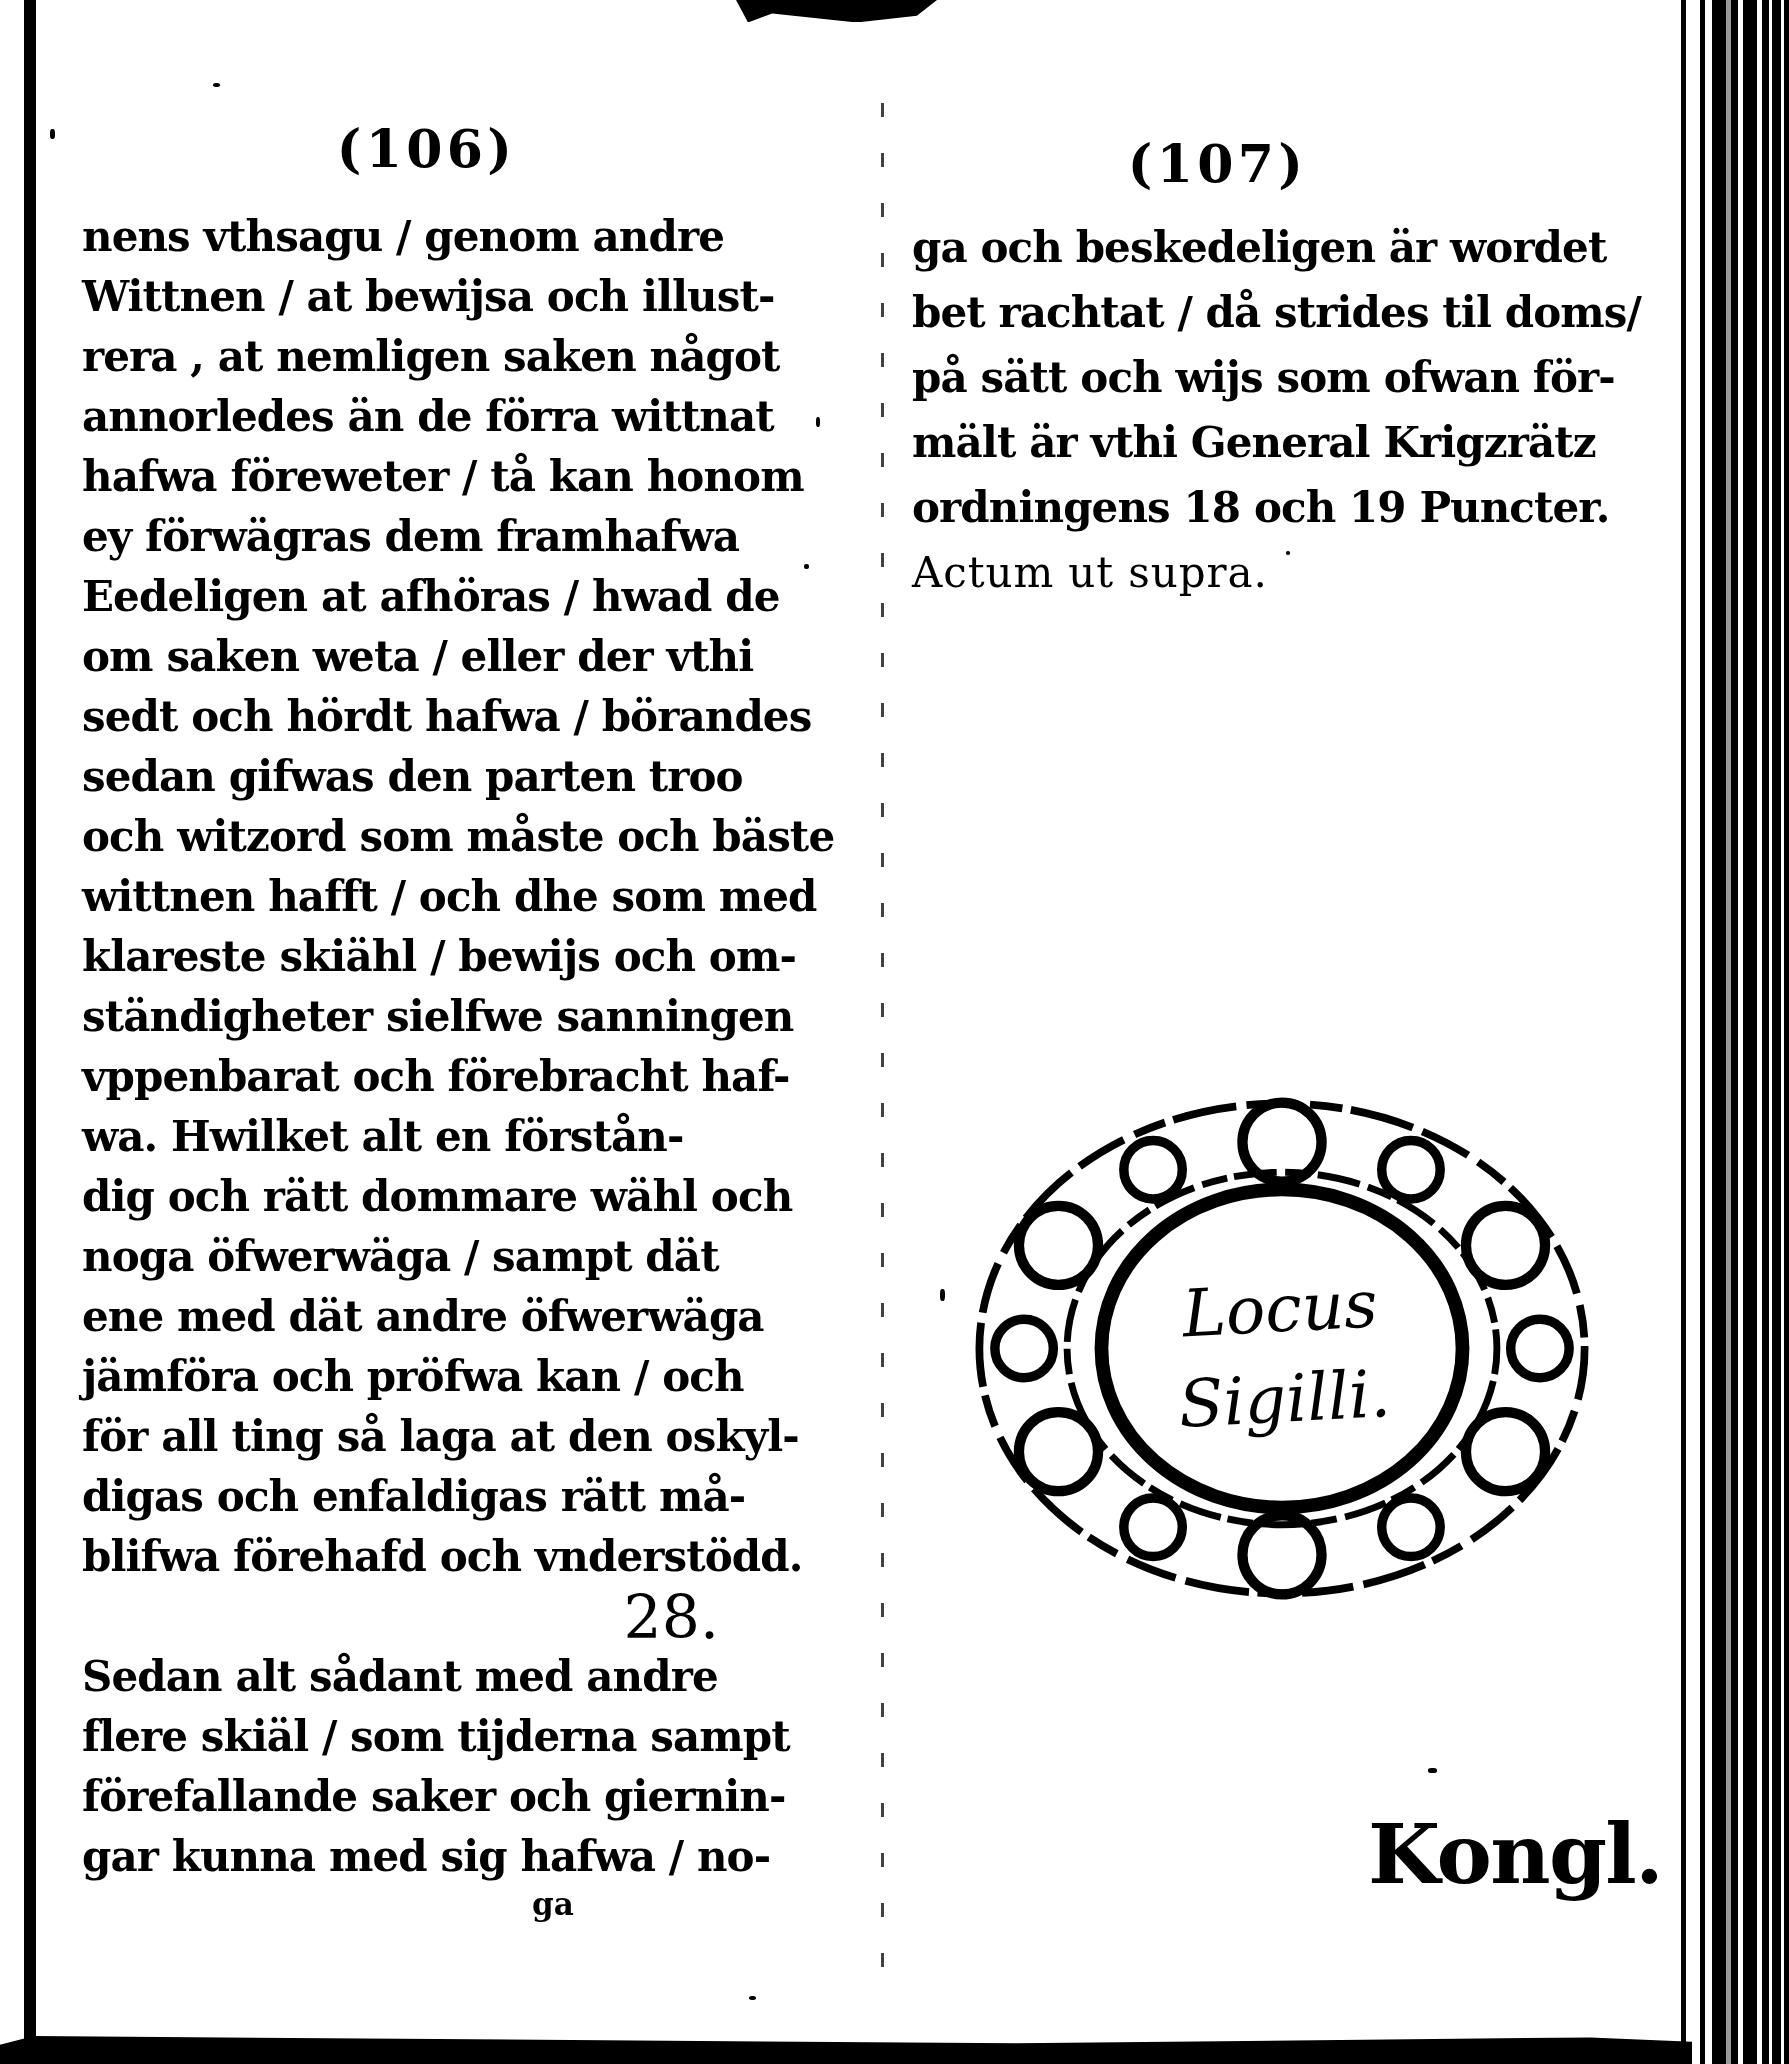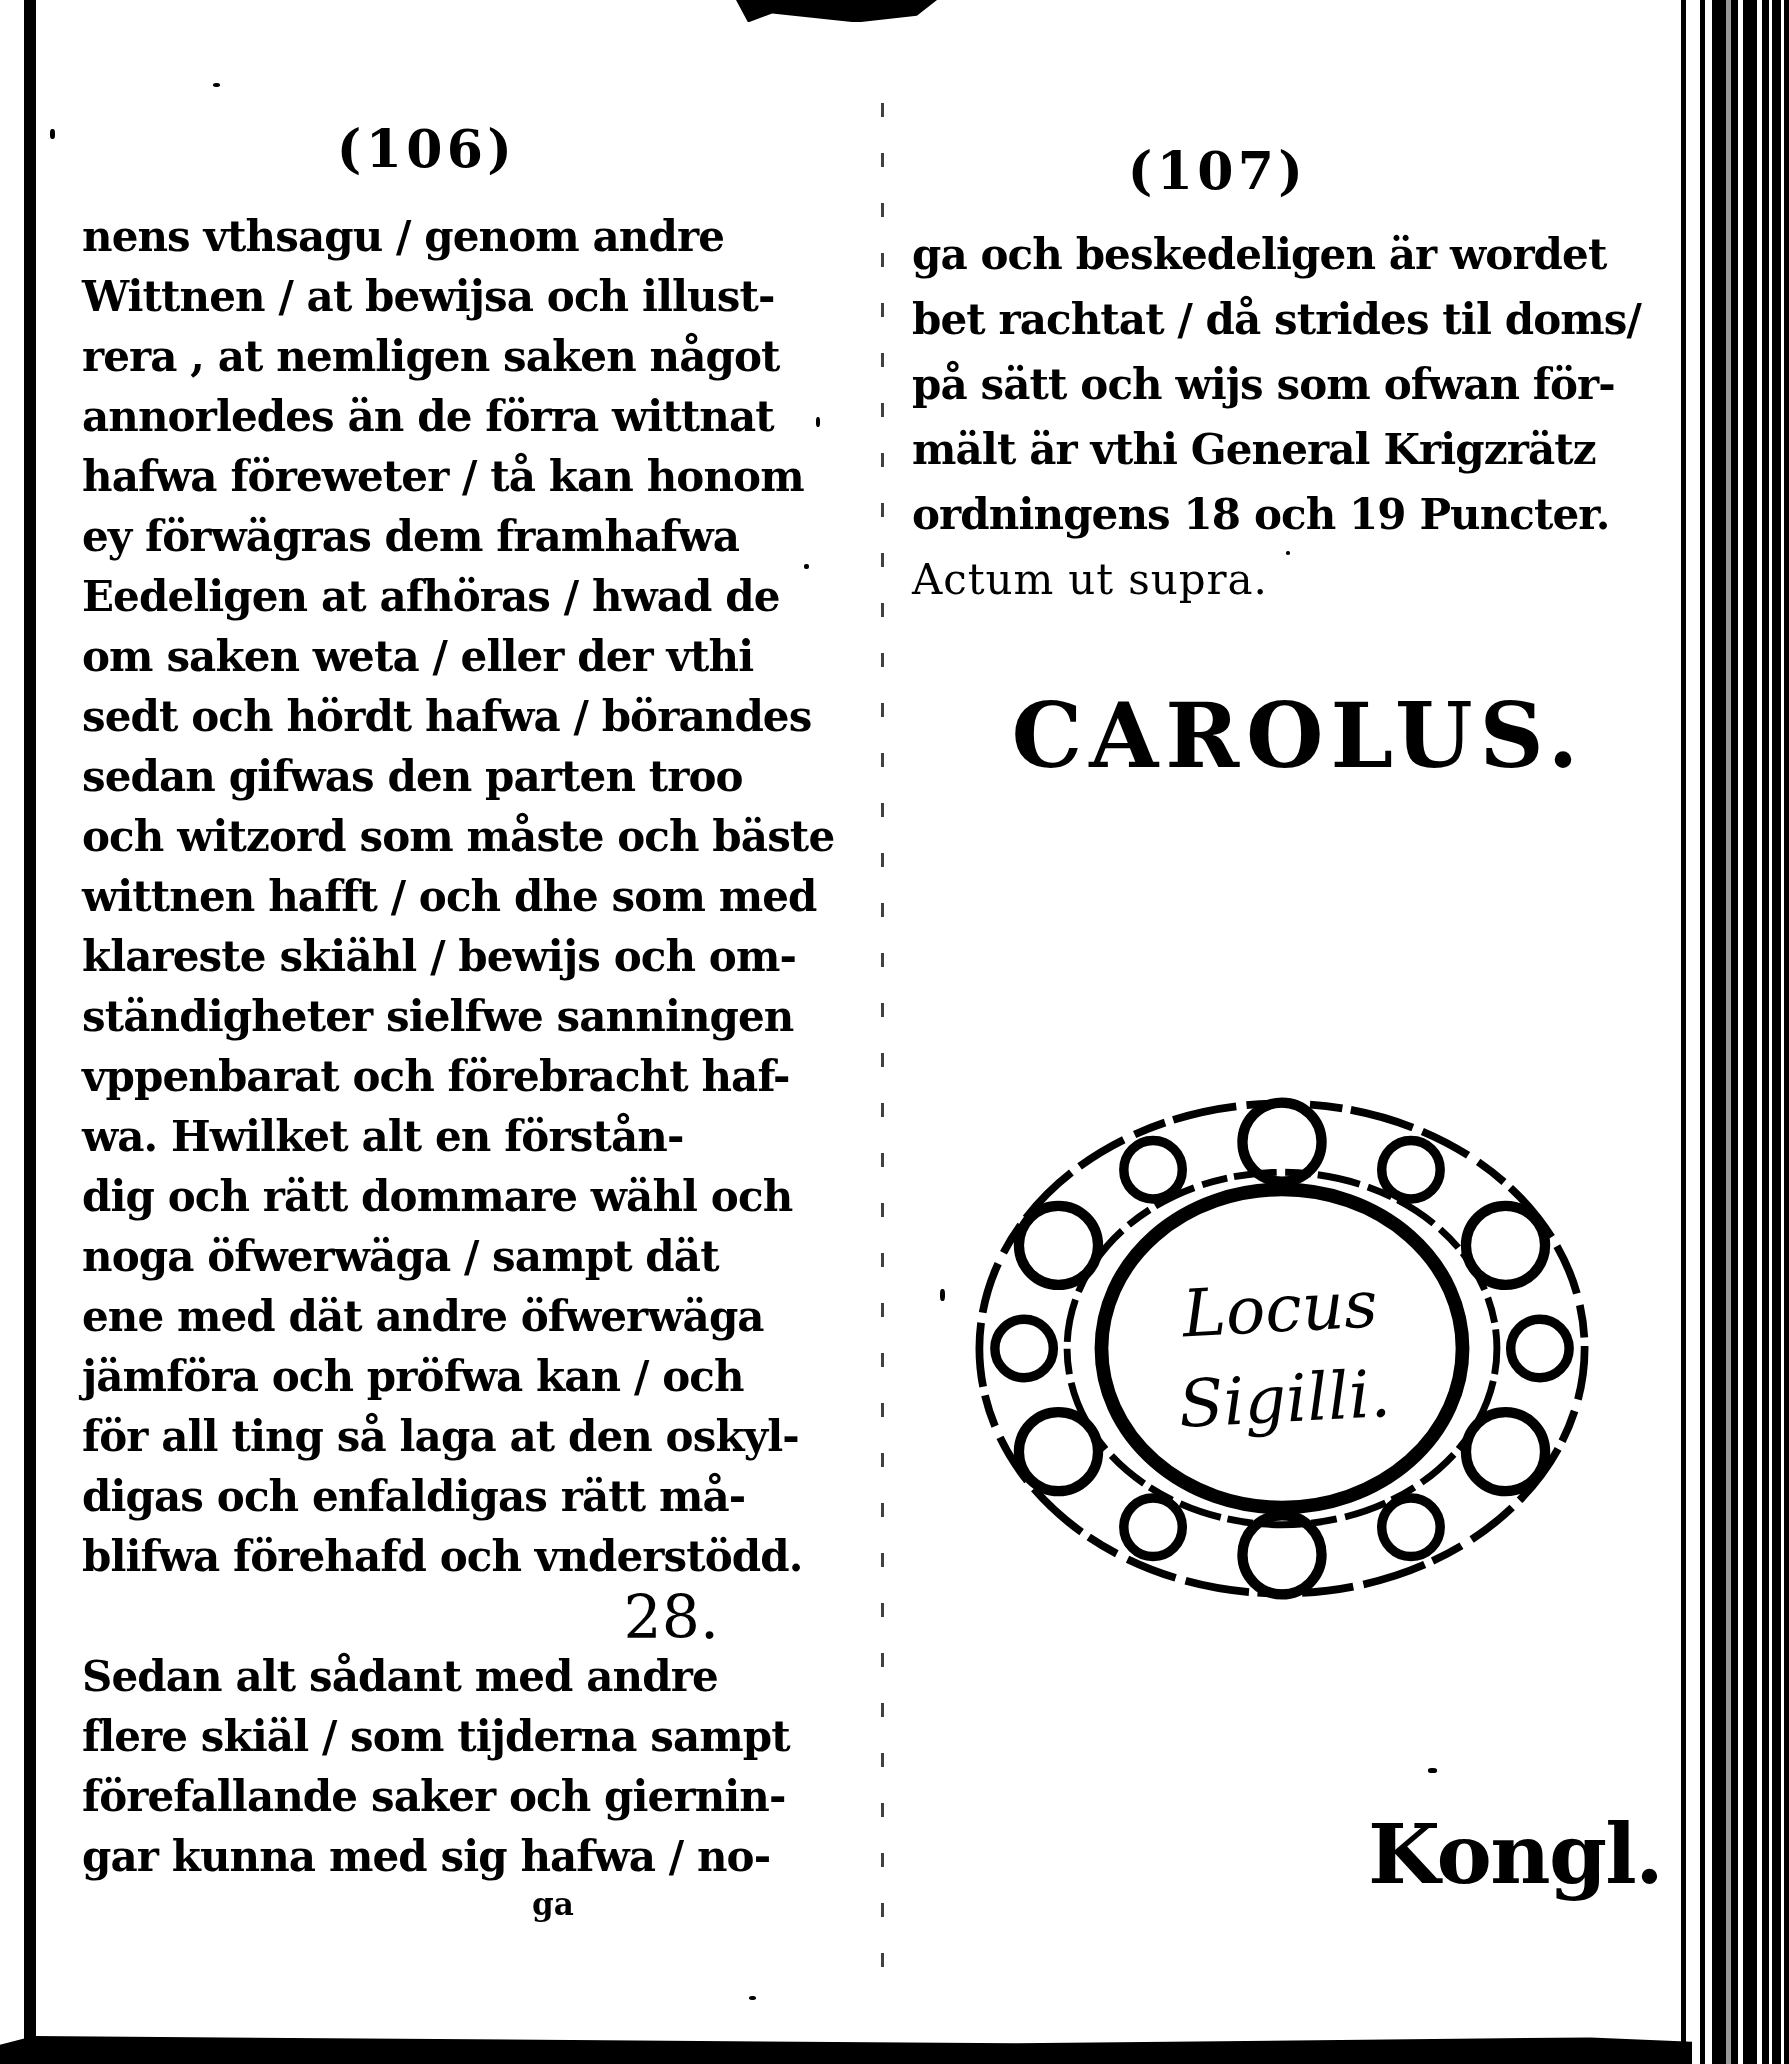--- a/index.html
+++ b/index.html
@@ -37,21 +37,21 @@
   .gutter-divider{
     position:absolute;left:881px;top:103px;width:2.6px;height:1884px;
     background:repeating-linear-gradient(180deg,#111 0 13.8px,transparent 13.8px 50px);
     opacity:.8;
   }
   .speck{position:absolute;background:#000;border-radius:40%;}
 
   
   .col{position:absolute;}
   .col-left{left:82px;top:114px;width:792px;}
-  .col-right{left:912px;top:136px;width:774px;}
+  .col-right{left:912px;top:129px;width:774px;}
 
   .pagenum{
     font-size:52px;line-height:69px;font-weight:600;
     letter-spacing:4.3px;text-align:center;
   }
   .col-left .pagenum{padding-right:103px;}
   .col-right .pagenum{padding-right:163px;}
 
   .bodytext{margin-top:24px;}
   .col-right .bodytext{margin-top:17px;}
@@ -156,21 +156,20 @@
     <div class="bodytext">
       <div class="line">ga och beskedeligen är wordet</div>
       <div class="line">bet rachtat / då strides til doms/</div>
       <div class="line">på sätt och wijs som ofwan för-</div>
       <div class="line">mält är vthi General Krigzrätz</div>
       <div class="line">ordningens 18 och 19 Puncter.</div>
       <div class="line roman">Actum ut supra.</div>
     </div>
   </div>
 
-  <div class="heading-carolus">CAROLUS.</div>
 
   <div class="seal">
     <svg viewBox="0 0 770 620" xmlns="http://www.w3.org/2000/svg">
       <g stroke="#000" fill="none">
         <ellipse cx="385" cy="310" rx="352" ry="285" stroke-width="9" stroke-dasharray="60 14 38 10 75 12"></ellipse>
         <ellipse cx="385" cy="310" rx="250" ry="205" stroke-width="8" stroke-dasharray="30 8 50 10"></ellipse>
         <circle cx="685" cy="310" r="34" stroke-width="11"></circle>
         <circle cx="645" cy="190" r="46" stroke-width="12"></circle>
         <circle cx="535" cy="102" r="34" stroke-width="11"></circle>
         <circle cx="385" cy="70" r="46" stroke-width="12"></circle>

